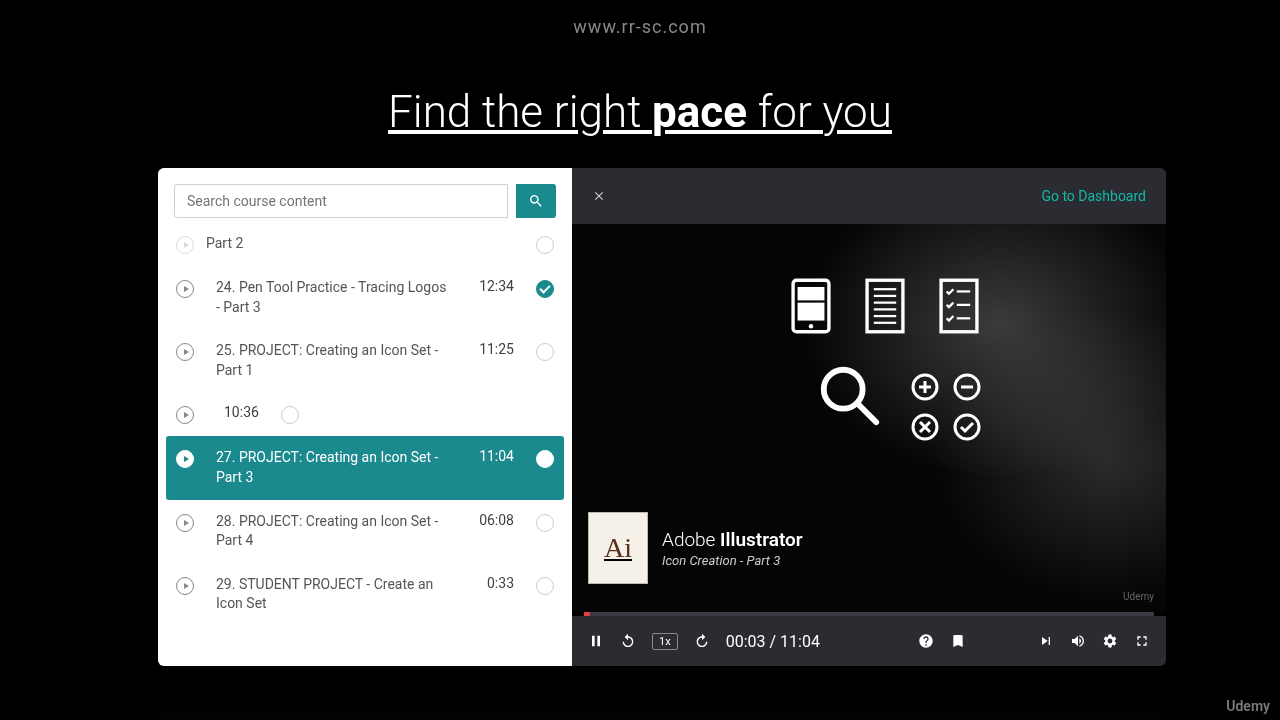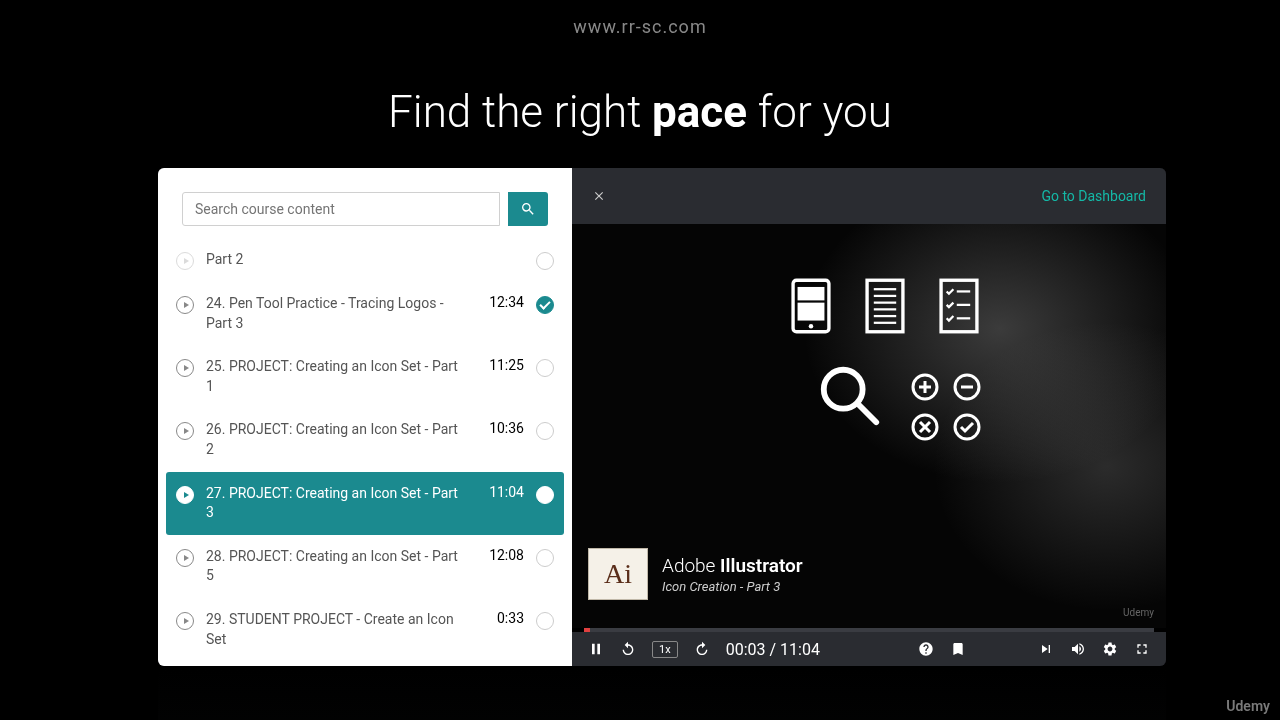--- a/index.html
+++ b/index.html
@@ -1,46 +1,46 @@
 <!DOCTYPE html>
 <html><head>
 <meta charset="utf-8">
 <style>
 * { margin: 0; padding: 0; box-sizing: border-box; font-family: -apple-system, BlinkMacSystemFont, "Segoe UI", Roboto, sans-serif; }
 body { width: 1280px; height: 720px; background: #000; overflow: hidden; position: relative; }
 
 .watermark-url { position: absolute; top: 16px; left: 50%; transform: translateX(-50%); color: #888; font-size: 18px; letter-spacing: 1px; z-index: 100; }
 
-.headline { position: absolute; top: 86px; left: 50%; transform: translateX(-50%); color: #fff; font-size: 44px; font-weight: 300; white-space: nowrap; }
+.headline { position: absolute; top: 86px; left: 50%; transform: translateX(-50%); color: #fff; font-size: 44px; font-weight: 300; white-space: nowrap; text-decoration: underline; }
 .headline .bold { font-weight: 700; }
 
 .app-window { position: absolute; top: 168px; left: 158px; width: 1008px; height: 498px; border-radius: 6px; overflow: hidden; background: #2a2c31; display: flex; box-shadow: 0 10px 40px rgba(0,0,0,0.5); }
 
 
 .sidebar { width: 414px; background: #fff; display: flex; flex-direction: column; }
-.search-row { display: flex; padding: 24px; gap: 8px; }
+.search-row { display: flex; padding: 16px; gap: 8px; }
 .search-input { flex: 1; border: 1px solid #d0d0d0; border-radius: 3px 0 0 3px; padding: 8px 12px; font-size: 14px; color: #666; outline: none; }
 .search-btn { width: 40px; background: #1b8a8f; border: none; border-radius: 0 3px 3px 0; display: flex; align-items: center; justify-content: center; cursor: pointer; }
 .search-btn svg { width: 16px; height: 16px; fill: #fff; }
 
 .lesson-list { flex: 1; overflow-y: auto; padding: 0 8px 8px 8px; position: relative; }
 .lesson-list::-webkit-scrollbar { width: 10px; }
 .lesson-list::-webkit-scrollbar-track { background: #f0f0f0; }
 .lesson-list::-webkit-scrollbar-thumb { background: #bbb; border-radius: 5px; }
 
-.lesson-item { display: flex; align-items: flex-start; padding: 12px 10px; gap: 12px; border-radius: 3px; cursor: pointer; }
+.lesson-item { display: flex; align-items: flex-start; padding: 12px 10px; gap: 22px; border-radius: 3px; cursor: pointer; }
 .lesson-item.active { background: #1b8a8f; color: #fff; }
 .lesson-item.active .lesson-title, .lesson-item.active .lesson-duration { color: #fff; }
 .play-icon { width: 18px; height: 18px; border: 1.5px solid #888; border-radius: 50%; display: flex; align-items: center; justify-content: center; flex-shrink: 0; margin-top: 2px; }
 .lesson-item.active .play-icon { border-color: #fff; background: #fff; }
 .play-icon::after { content: ''; width: 0; height: 0; border-left: 5px solid #888; border-top: 3px solid transparent; border-bottom: 3px solid transparent; margin-left: 2px; }
 .lesson-item.active .play-icon::after { border-left-color: #1b8a8f; }
 .lesson-text { flex: 1; }
 .lesson-title { font-size: 14px; color: #555; line-height: 1.4; }
-.lesson-duration { font-size: 14px; color: #000000; margin-left: 8px; flex-shrink: 0; }
+.lesson-duration { font-size: 14px; color: #404040; margin-left: 8px; flex-shrink: 0; }
 .lesson-status { width: 18px; height: 18px; border: 1.5px solid #ccc; border-radius: 50%; flex-shrink: 0; margin-top: 2px; }
 .lesson-status.completed { background: #1b8a8f; border-color: #1b8a8f; display: flex; align-items: center; justify-content: center; }
 .lesson-status.completed::after { content: ''; width: 8px; height: 4px; border-left: 2px solid #fff; border-bottom: 2px solid #fff; transform: rotate(-45deg); margin-top: -2px; }
 .lesson-status.current { background: #fff; border-color: #fff; }
 
 .partial-item { display: flex; align-items: flex-end; padding: 0 10px 12px 10px; gap: 12px; }
 .partial-item .play-icon { opacity: 0.3; }
 .partial-item .lesson-title { color: #555; font-size: 14px; }
 
 
@@ -56,35 +56,35 @@
 .gicon svg { width: 100%; height: 100%; fill: #fff; }
 
 .magnifier { position: absolute; top: 138px; left: 244px; }
 .magnifier svg { width: 68px; height: 68px; stroke: #fff; fill: none; stroke-width: 6; }
 
 .circle-icons { position: absolute; top: 148px; left: 338px; display: grid; grid-template-columns: 30px 30px; gap: 10px 12px; }
 .circle-icons .ci { width: 30px; height: 30px; }
 .circle-icons svg { width: 100%; height: 100%; fill: none; stroke: #fff; stroke-width: 3; }
 
 .ai-block { position: absolute; bottom: 28px; left: 16px; display: flex; align-items: center; gap: 14px; }
-.ai-logo { width: 60px; height: 52px; background: #f5f1e8; display: flex; align-items: center; justify-content: center; border: 1px solid #c0b8a8; }
+.ai-logo { width: 60px; height: 72px; background: #f5f1e8; display: flex; align-items: center; justify-content: center; border: 1px solid #c0b8a8; text-decoration: underline; }
 .ai-logo-inner { font-family: Georgia, serif; color: #5a2e1a; font-size: 28px; font-weight: 400; }
 .ai-text { color: #fff; }
 .ai-title { font-size: 19px; font-weight: 300; }
 .ai-title .b { font-weight: 600; }
 .ai-subtitle { font-size: 13px; font-style: italic; color: #ccc; margin-top: 2px; }
 
 .small-logo { position: absolute; bottom: 10px; right: 12px; color: #666; font-size: 10px; }
 
 
 .progress-bar { height: 4px; background: #3a3c42; position: relative; margin: 0 12px; }
 .progress-fill { height: 100%; width: 1%; background: #e04040; }
 
 
-.controls { height: 34px; background: #2a2c31; display: flex; align-items: center; padding: 0 16px; gap: 16px; color: #fff; }
+.controls { height: 50px; background: #2a2c31; display: flex; align-items: center; padding: 0 16px; gap: 16px; color: #fff; }
 .ctrl-icon { cursor: pointer; display: flex; align-items: center; justify-content: center; }
 .ctrl-icon svg { width: 16px; height: 16px; fill: #fff; }
 .speed-box { border: 1px solid #888; padding: 1px 6px; font-size: 11px; border-radius: 2px; }
 .time-display { font-size: 16px; color: #fff; }
 .spacer { flex: 1; }
 
 .brand-corner { position: absolute; bottom: 6px; right: 10px; color: #7a7a7a; font-size: 14px; font-weight: 600; }
 .reflection { position: absolute; top: 668px; left: 158px; width: 1008px; height: 52px; background: linear-gradient(to bottom, rgba(42,44,49,0.3), transparent); transform: scaleY(-1); opacity: 0.15; pointer-events: none; }
 </style>
 </head>
@@ -131,42 +131,39 @@
         <span class="play-icon"></span>
         <div class="lesson-text">
             <div class="lesson-title">25. PROJECT: Creating an Icon Set - Part 1</div>
           </div>
         <span class="lesson-duration">11:25</span>
         <span class="lesson-status"></span>
       </div>
 
       <div class="lesson-item">
         <span class="play-icon"></span>
-        <div class="lesson-text">
-            <div class="lesson-title">26. PROJECT: Creating an Icon Set - Part 2</div>
-          </div>
         <span class="lesson-duration">10:36</span>
         <span class="lesson-status"></span>
       </div>
 
       <div class="lesson-item active">
         <span class="play-icon"></span>
         <div class="lesson-text">
             <div class="lesson-title">27. PROJECT: Creating an Icon Set - Part 3</div>
           </div>
         <span class="lesson-duration">11:04</span>
         <span class="lesson-status current"></span>
       </div>
 
       <div class="lesson-item">
         <span class="play-icon"></span>
         <div class="lesson-text">
-            <div class="lesson-title">28. PROJECT: Creating an Icon Set - Part 5</div>
-          </div>
-        <span class="lesson-duration">12:08</span>
+            <div class="lesson-title">28. PROJECT: Creating an Icon Set - Part 4</div>
+          </div>
+        <span class="lesson-duration">06:08</span>
         <span class="lesson-status"></span>
       </div>
 
       <div class="lesson-item">
         <span class="play-icon"></span>
         <div class="lesson-text">
             <div class="lesson-title">29. STUDENT PROJECT - Create an Icon Set</div>
           </div>
         <span class="lesson-duration">0:33</span>
         <span class="lesson-status"></span>

